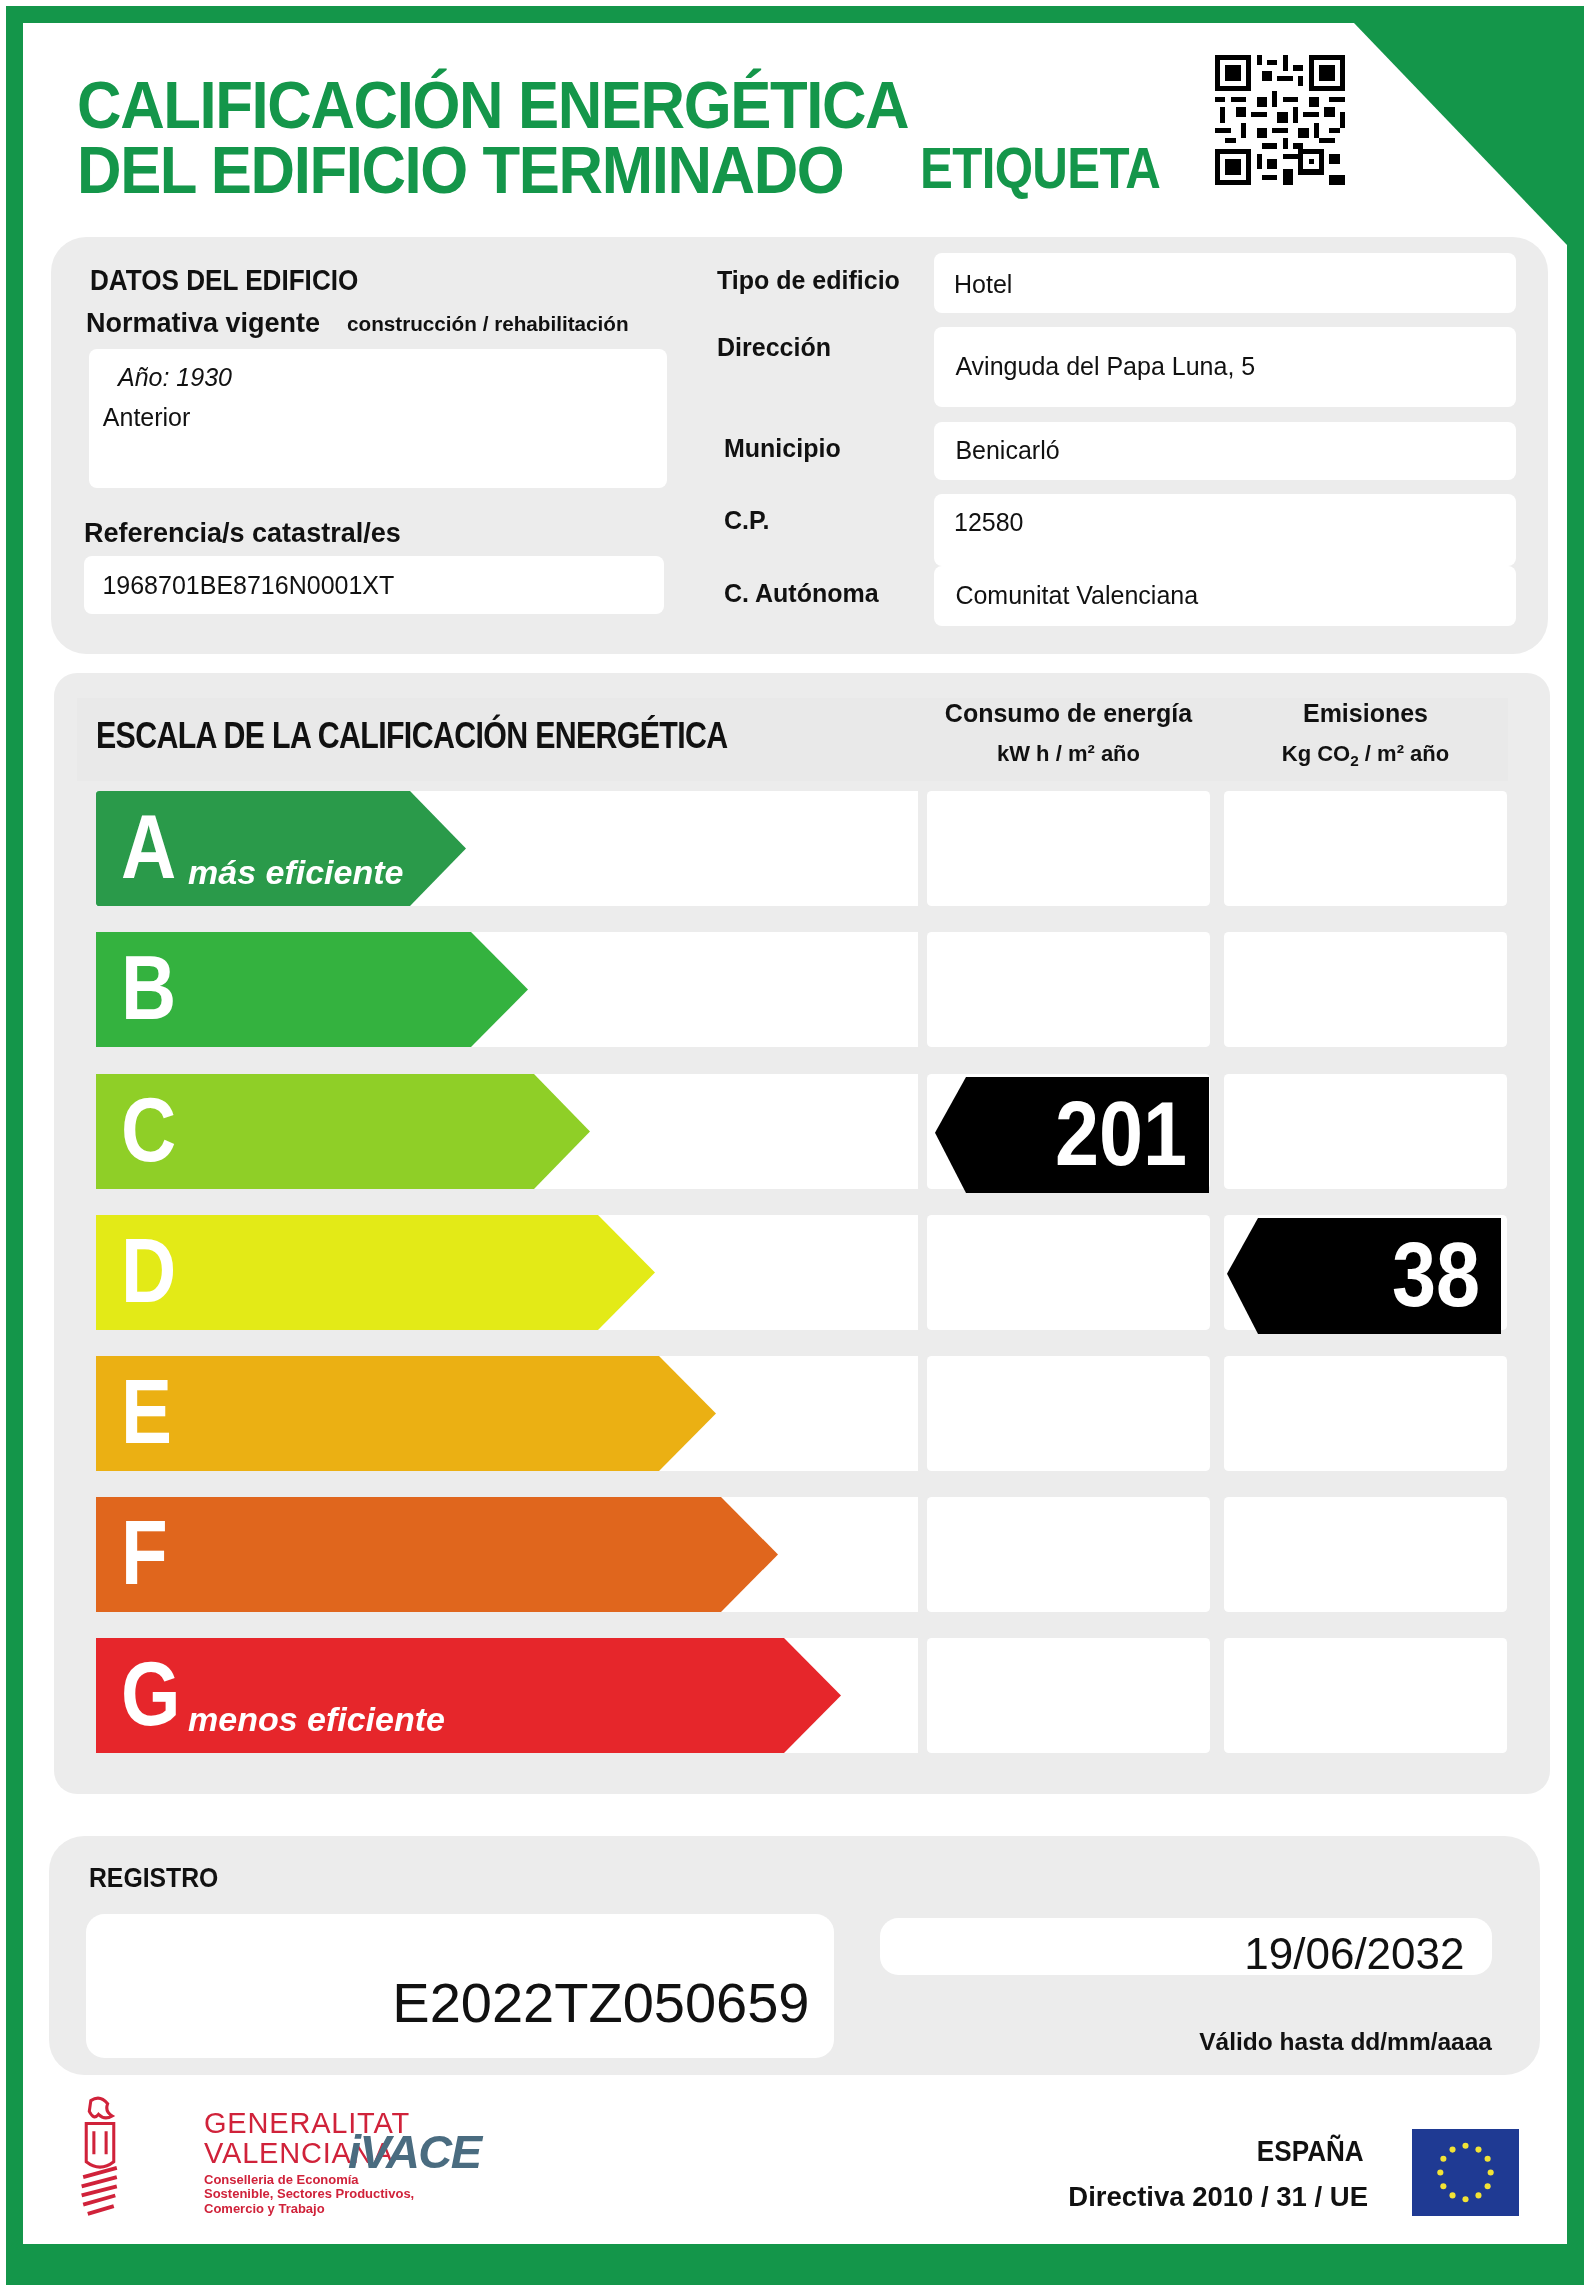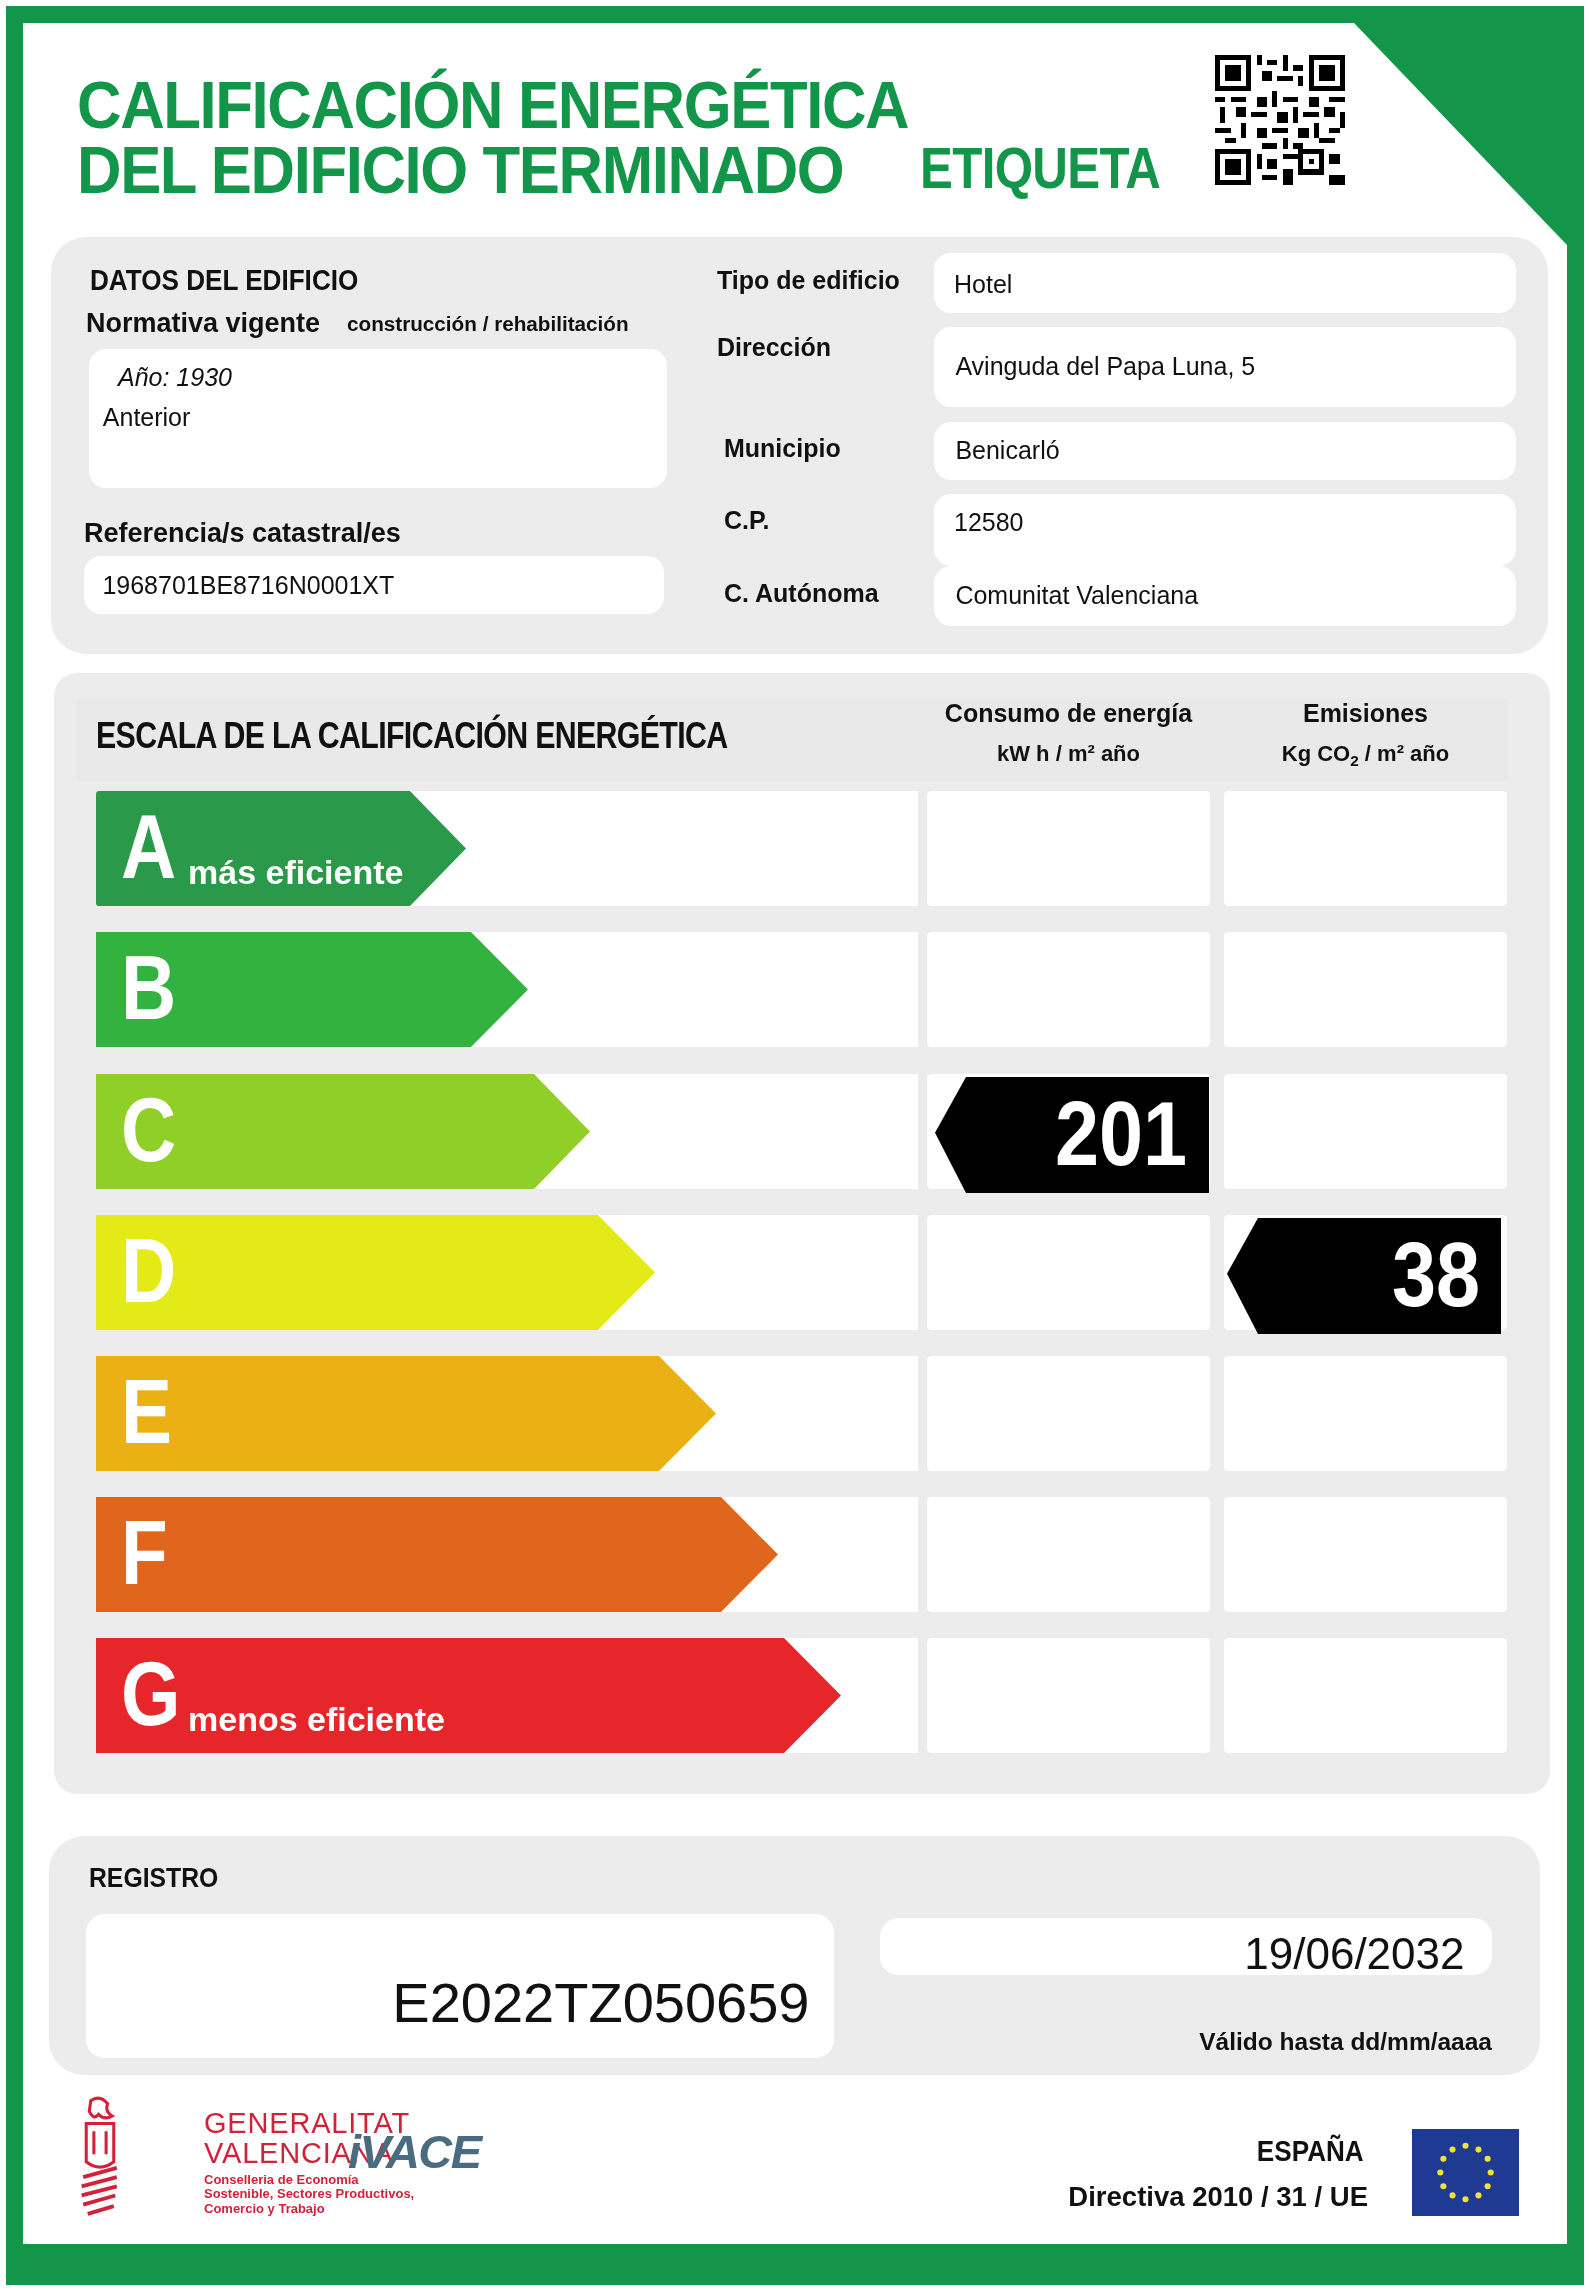--- a/index.html
+++ b/index.html
@@ -18,35 +18,35 @@
     transform: scaleX(0.85); transform-origin: left top; letter-spacing: -0.8px; line-height: 1; }
 
   .qr { position: absolute; left: 1215px; top: 55px; width: 130px; height: 130px; }
 
   .panel { position: absolute; background: #ececec; border-radius: 35px; }
   .datos-panel { left: 51px; top: 237px; width: 1497px; height: 417px; }
   .scale-panel { left: 54px; top: 673px; width: 1496px; height: 1121px; border-radius: 23px; }
   .reg-panel { left: 49px; top: 1836px; width: 1491px; height: 239px; }
 
   .lbl { position: absolute; font-weight: bold; color: #111; white-space: nowrap; font-family: "Liberation Sans", sans-serif; }
-  .field { position: absolute; background: #ffffff; border-radius: 17px; }
+  .field { position: absolute; background: #ffffff; border-radius: 8px; }
   .field-text { position: absolute; font-size: 25px; color: #111; white-space: nowrap; }
 
   .scale-header { position: absolute; left: 77px; top: 698px; width: 1431px; height: 83px; background: #e9e9e9; }
   .scale-title { position: absolute; left: 96px; top: 715px; font-size: 37px; font-weight: bold; transform: scaleX(0.82);
     transform-origin: left top; letter-spacing: -0.8px; white-space: nowrap; }
   .col-head { position: absolute; text-align: center; font-weight: bold; font-size: 25px; white-space: nowrap; }
   .col-unit { position: absolute; text-align: center; font-weight: bold; font-size: 22px; white-space: nowrap; }
 
   .row-bg { position: absolute; background: #ffffff; }
   .cell { position: absolute; background: #ffffff; border-radius: 4.6px; }
   .band { position: absolute; left: 96px; height: 115px; }
   .band-letter { position: absolute; left: 24.5px; top: 10.7px; color: #fff; font-weight: bold; font-size: 90px; line-height: 1;
     transform: scaleX(0.85); transform-origin: left top; }
-  .band-sub { position: absolute; left: 92px; bottom: 13.8px; color: #fff; font-weight: bold; font-size: 34px; white-space: nowrap; }
+  .band-sub { position: absolute; left: 92px; bottom: 13.8px; color: #fff; font-weight: bold; font-size: 34px; white-space: nowrap; font-style: italic; }
 
   .pointer { position: absolute; height: 116px; background: #000; color: #fff; }
   .pointer-val { position: absolute; right: 21.4px; top: 7.7px; font-size: 90px; font-weight: bold; line-height: 1.1;
     transform: scaleX(0.88); transform-origin: right top; }
 
   .reg-label { position: absolute; left: 89px; top: 1862px; font-size: 27.5px; font-weight: bold; transform: scaleX(0.9); transform-origin: left top; }
   .reg-box { position: absolute; left: 86px; top: 1914px; width: 748px; height: 144px; background: #fff; border-radius: 18.4px; }
   .reg-num { position: absolute; right: 24.5px; top: 56px; font-size: 56px; white-space: nowrap; margin-left: 44px; }
   .date-box { position: absolute; left: 880px; top: 1918px; width: 612px; height: 57px; background: #fff; border-radius: 18.4px; }
   .date-val { position: absolute; right: 27.5px; top: 10.7px; font-size: 44px; }

